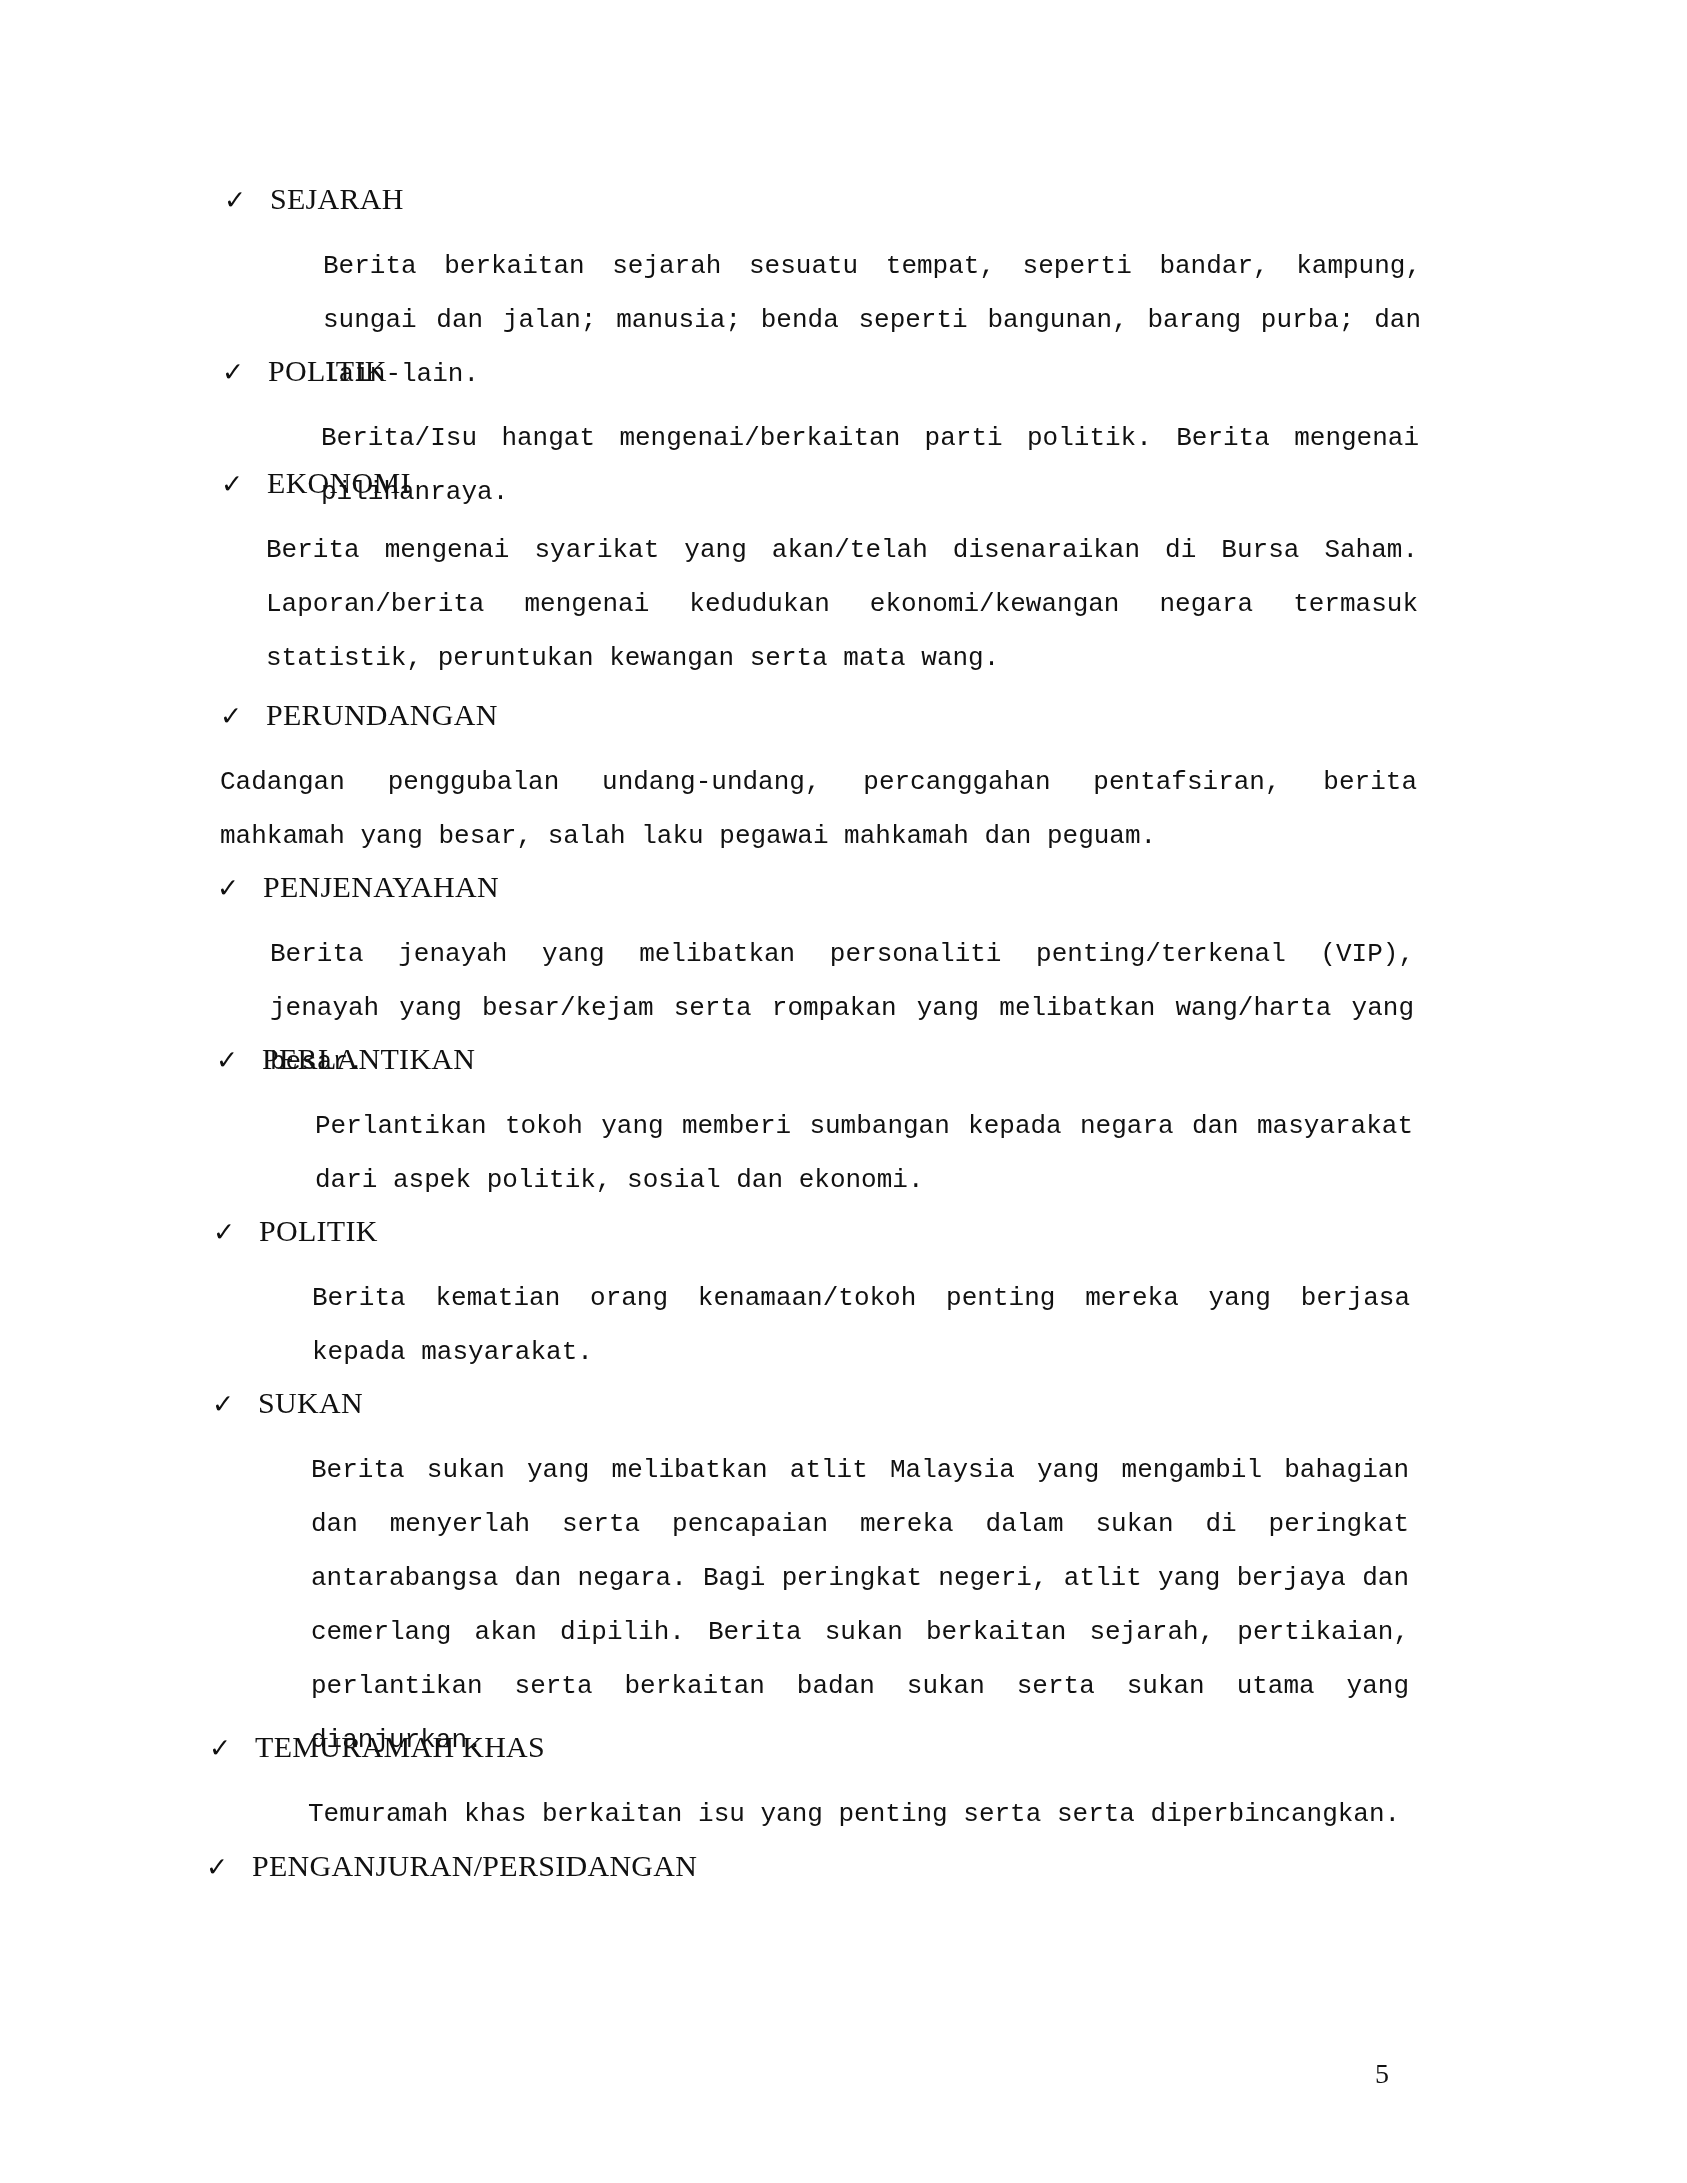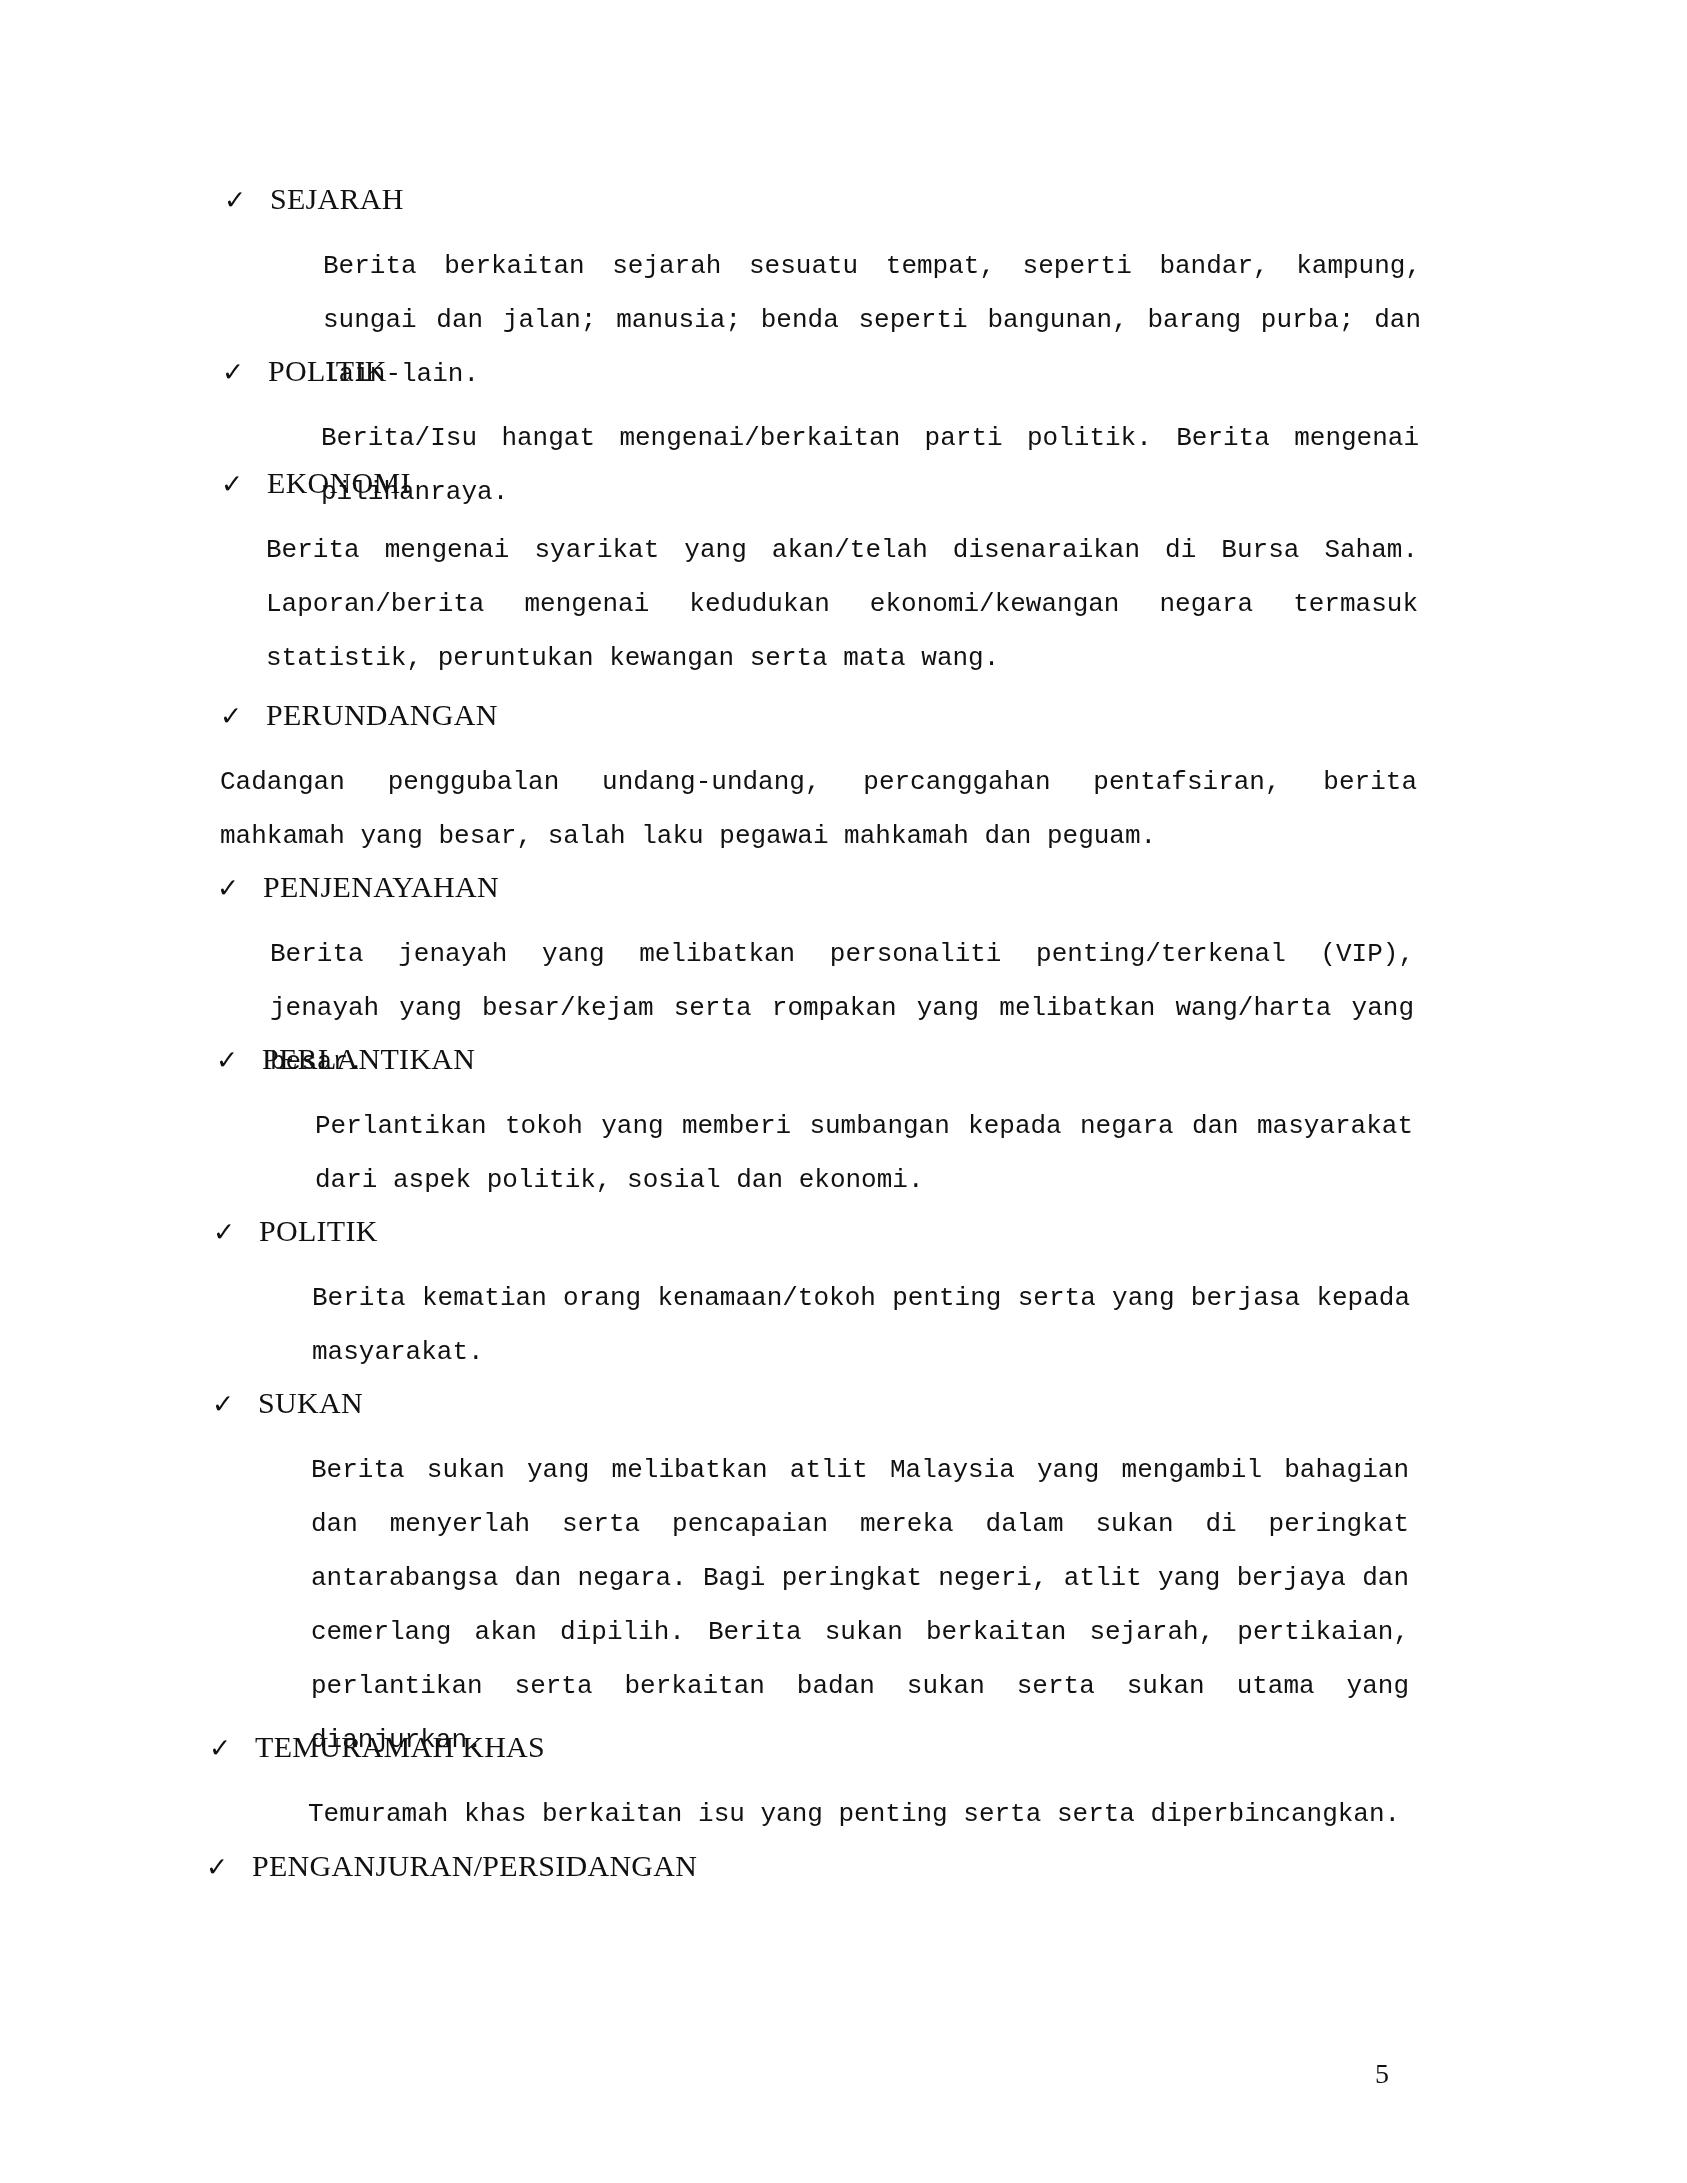--- a/index.html
+++ b/index.html
@@ -63,21 +63,21 @@
         <span>PERLANTIKAN</span>
       </div>
     <div class="body-text" style="margin-left:99px;">Perlantikan  tokoh yang memberi sumbangan kepada negara dan masyarakat dari aspek politik, sosial dan ekonomi.</div>
   </div>
 
   <div class="section" style="left:213px; top:1211px; width:1197px;">
     <div class="heading">
         <span class="check">✓</span>
         <span>POLITIK</span>
       </div>
-    <div class="body-text" style="margin-left:99px;">Berita kematian orang kenamaan/tokoh penting serta yang berjasa kepada masyarakat.</div>
+    <div class="body-text" style="margin-left:99px;">Berita kematian orang kenamaan/tokoh penting mereka yang berjasa kepada masyarakat.</div>
   </div>
 
   <div class="section" style="left:212px; top:1383px; width:1197px;">
     <div class="heading">
         <span class="check">✓</span>
         <span>SUKAN</span>
       </div>
     <div class="body-text" style="margin-left:99px;">Berita sukan yang melibatkan atlit  Malaysia yang mengambil bahagian dan menyerlah serta pencapaian mereka dalam sukan di peringkat antarabangsa dan negara.  Bagi peringkat negeri, atlit yang berjaya dan cemerlang akan dipilih. Berita sukan berkaitan sejarah, pertikaian, perlantikan serta berkaitan badan sukan serta sukan utama yang dianjurkan.</div>
   </div>
 

